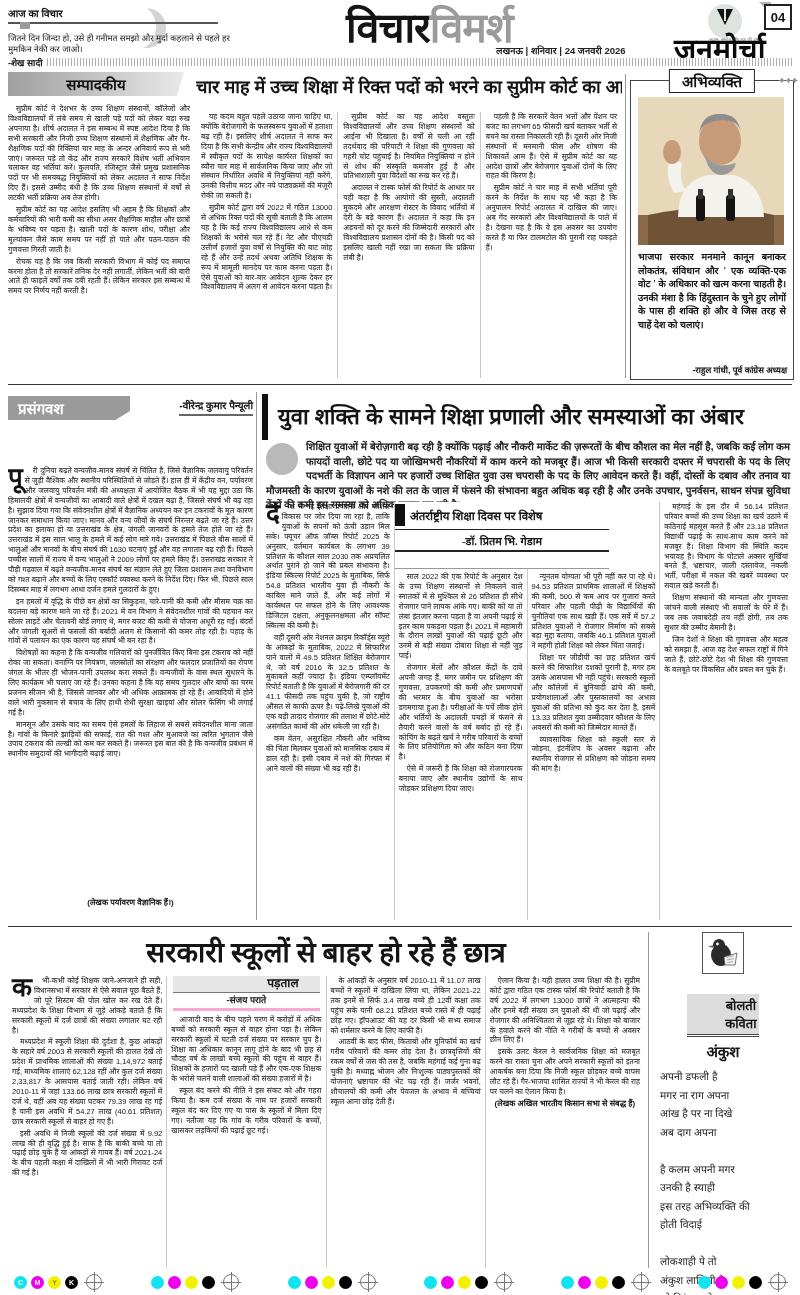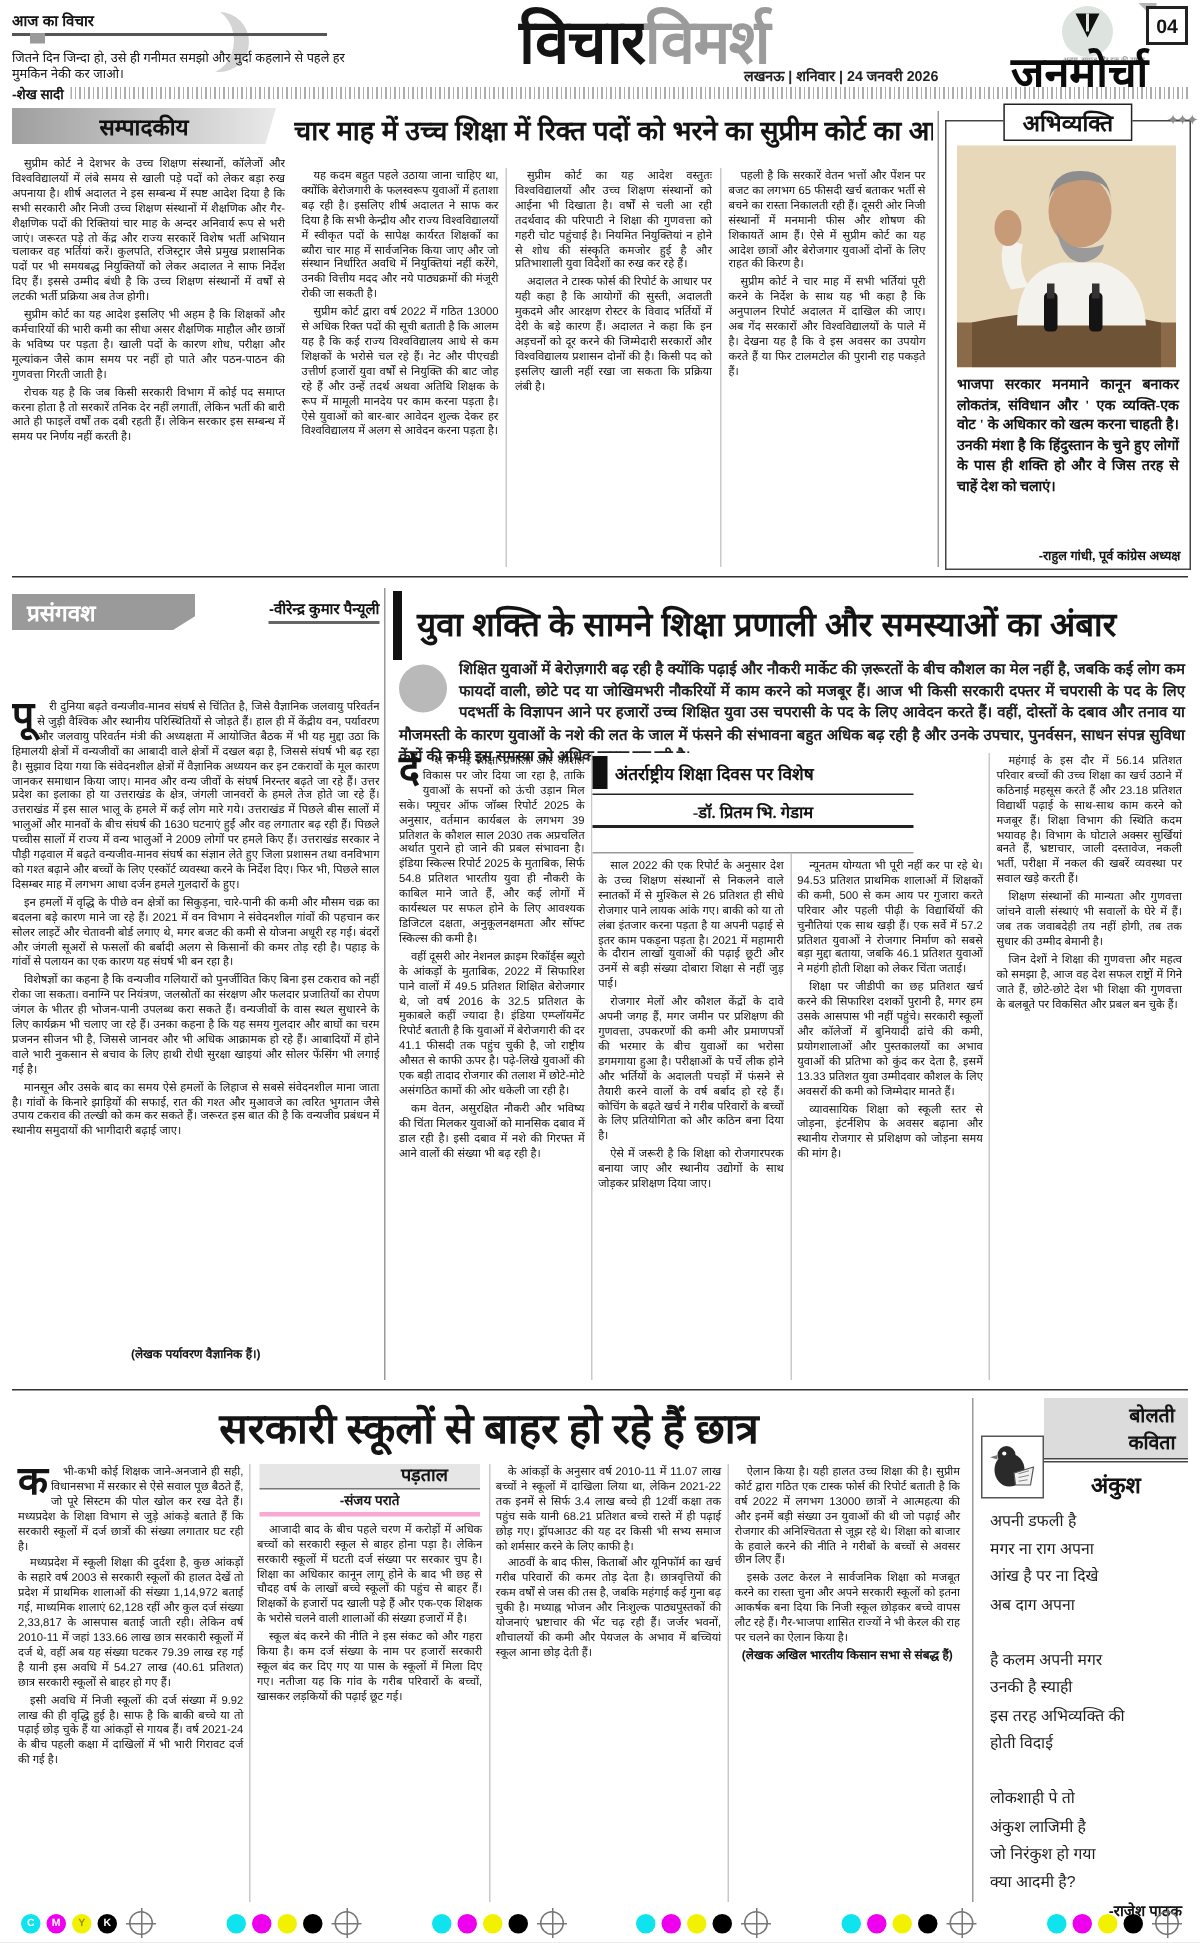--- a/index.html
+++ b/index.html
@@ -94,21 +94,21 @@
   .sch-body .col{flex:1;overflow:hidden;padding:0 4px;}
   .sch-body .col + .col{border-left:1px solid #c9c9c9;}
   .padtal{margin:0 2px 4px;}
   .padtal-bar{display:flex;align-items:stretch;border-bottom:1px solid #777;}
   .padtal-sq{width:9px;background:#111;}
   .padtal-bar span{flex:1;background:#e6e6e6;text-align:center;font-size:12px;font-weight:bold;padding:3px 0;}
   .padtal-by{text-align:center;font-size:9px;font-weight:bold;padding:3px 0 2px;border-bottom:3px solid #f9a8d4;margin-bottom:3px;}
   .sch-foot{text-align:center;font-size:8px;font-weight:bold;text-indent:0 !important;}
   
   .poem{position:absolute;left:654px;top:932px;width:138px;height:336px;}
-  .poem-hdr{display:flex;align-items:flex-end;gap:0;}
+  .poem-hdr{display:flex;align-items:center;gap:20px;flex-direction:column;}
   .bird-box{width:40px;height:40px;border:1px solid #555;background:#fff;flex:0 0 auto;display:flex;align-items:center;justify-content:center;}
   .poem-hdr-right{flex:1;}
   .poem-bar{display:flex;align-items:stretch;border-bottom:3px double #444;}
   .poem-sq{width:6px;background:#111;}
   .poem-bar span{flex:1;background:#dcdcdc;text-align:center;font-size:13px;font-weight:bold;padding:2px 0;}
   .poem-title{text-align:center;font-size:15px;font-weight:bold;padding-top:4px;}
   .poem-lines{margin-top:6px;padding-left:6px;}
   .poem-line{font-size:10.5px;line-height:18.5px;min-height:18.5px;font-weight:500;color:#1d1d1d;}
   .poem-author{text-align:right;font-size:10px;font-weight:bold;padding:2px 4px 0 0;}
   

